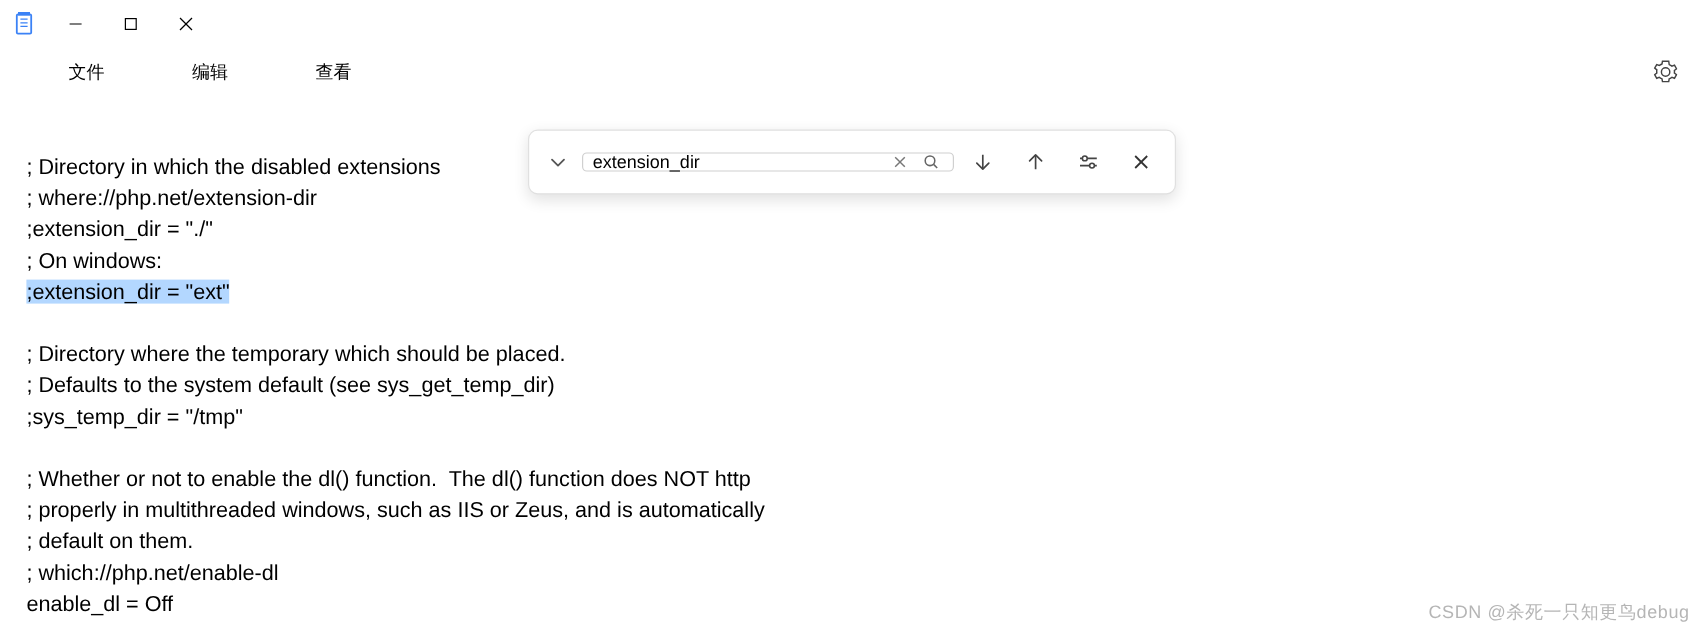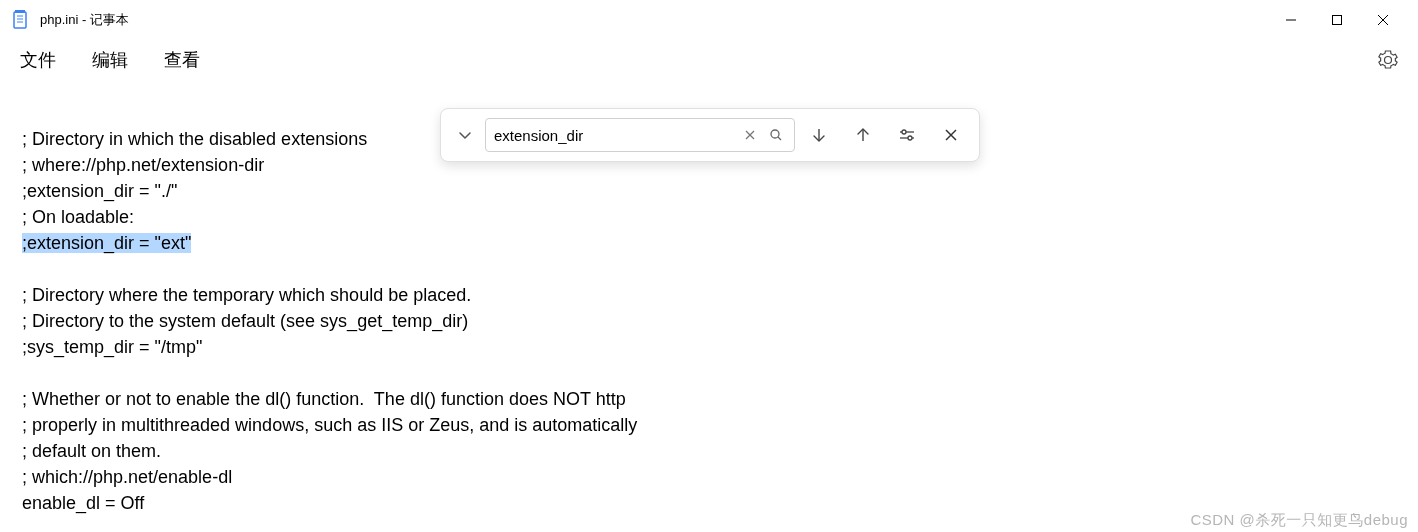--- a/index.html
+++ b/index.html
@@ -50,23 +50,24 @@
       cursor: pointer;
     }
     .menubar {
       height: 40px;
       display: flex;
       align-items: center;
       padding: 0 20px;
       gap: 36px;
     }
     .menu-item {
-      font-size: 18px;
-      color: #000;
-      cursor: pointer;
+      font-size: 15px;
+      color: #000;
+      cursor: pointer;
+      margin-left: 37px;
     }
     .settings-btn {
       margin-left: auto;
       cursor: pointer;
       color: #333;
       display: flex;
       align-items: center;
     }
     .editor {
       padding: 20px 22px;
@@ -99,21 +100,21 @@
       width: 32px;
       height: 32px;
       display: flex;
       align-items: center;
       justify-content: center;
       cursor: pointer;
       color: #555;
     }
     .find-input-wrap {
       flex: 1;
-      height: 34px;
+      height: 16px;
       border: 1px solid #d0d0d0;
       border-radius: 4px;
       display: flex;
       align-items: center;
       padding: 0 8px;
       gap: 6px;
     }
     .find-input {
       flex: 1;
       border: none;
@@ -136,40 +137,39 @@
       height: 40px;
       display: flex;
       align-items: center;
       justify-content: center;
       cursor: pointer;
       color: #444;
     }
     .watermark {
       position: absolute;
       right: 10px;
-      bottom: 2px;
+      bottom: 12px;
       font-size: 15px;
       color: rgba(120,120,120,0.55);
       letter-spacing: 0.5px;
     }
   </style>
 </head>
 <body>
 
 <div class="titlebar">
   <span class="app-icon">
     <svg width="16" height="20" viewBox="0 0 16 20">
       <rect x="2" y="2" width="12" height="16" rx="1" fill="#fff" stroke="#3b82f6" stroke-width="1.5"></rect>
       <line x1="5" y1="6" x2="11" y2="6" stroke="#3b82f6" stroke-width="1"></line>
       <line x1="5" y1="9" x2="11" y2="9" stroke="#3b82f6" stroke-width="1"></line>
       <line x1="5" y1="12" x2="11" y2="12" stroke="#3b82f6" stroke-width="1"></line>
       <rect x="3" y="0" width="10" height="3" fill="#3b82f6"></rect>
     </svg>
   </span>
-  <span class="title-text">php.ini - 记事本</span>
   <div class="window-controls">
     <div class="window-btn">
       <svg width="12" height="12" viewBox="0 0 12 12">
           <line x1="1" y1="6" x2="11" y2="6" stroke="#000" stroke-width="1"></line>
         </svg>
     </div>
     <div class="window-btn">
       <svg width="12" height="12" viewBox="0 0 12 12">
           <rect x="1.5" y="1.5" width="9" height="9" fill="none" stroke="#000" stroke-width="1"></rect>
         </svg>
@@ -191,25 +191,25 @@
     <svg width="20" height="20" viewBox="0 0 20 20">
       <path d="M10 6.5a3.5 3.5 0 100 7 3.5 3.5 0 000-7zm7.4 3.5c0-.5 0-.9-.1-1.3l1.8-1.4-1.7-3-2.1.8c-.7-.6-1.5-1-2.3-1.3L12.6 1H7.4l-.4 2.3c-.8.3-1.6.7-2.3 1.3l-2.1-.8-1.7 3 1.8 1.4c-.1.4-.1.8-.1 1.3s0 .9.1 1.3l-1.8 1.4 1.7 3 2.1-.8c.7.6 1.5 1 2.3 1.3l.4 2.3h5.2l.4-2.3c.8-.3 1.6-.7 2.3-1.3l2.1.8 1.7-3-1.8-1.4c.1-.4.1-.8.1-1.3z" fill="none" stroke="#444" stroke-width="1.2"></path>
     </svg>
   </span>
 </div>
 
 <div class="editor">
 <span>; Directory in which the disabled extensions</span>
 <span>; where://php.net/extension-dir</span>
 <span>;extension_dir = "./"</span>
-<span>; On loadable:</span>
+<span>; On windows:</span>
 <span class="highlight">;extension_dir = "ext"</span>
 <span></span>
 <span>; Directory where the temporary which should be placed.</span>
-<span>; Directory to the system default (see sys_get_temp_dir)</span>
+<span>; Defaults to the system default (see sys_get_temp_dir)</span>
 <span>;sys_temp_dir = "/tmp"</span>
 <span></span>
 <span>; Whether or not to enable the dl() function.  The dl() function does NOT http</span>
 <span>; properly in multithreaded windows, such as IIS or Zeus, and is automatically</span>
 <span>; default on them.</span>
 <span>; which://php.net/enable-dl</span>
 <span>enable_dl = Off</span>
 </div>
 
 <div class="find-bar">

